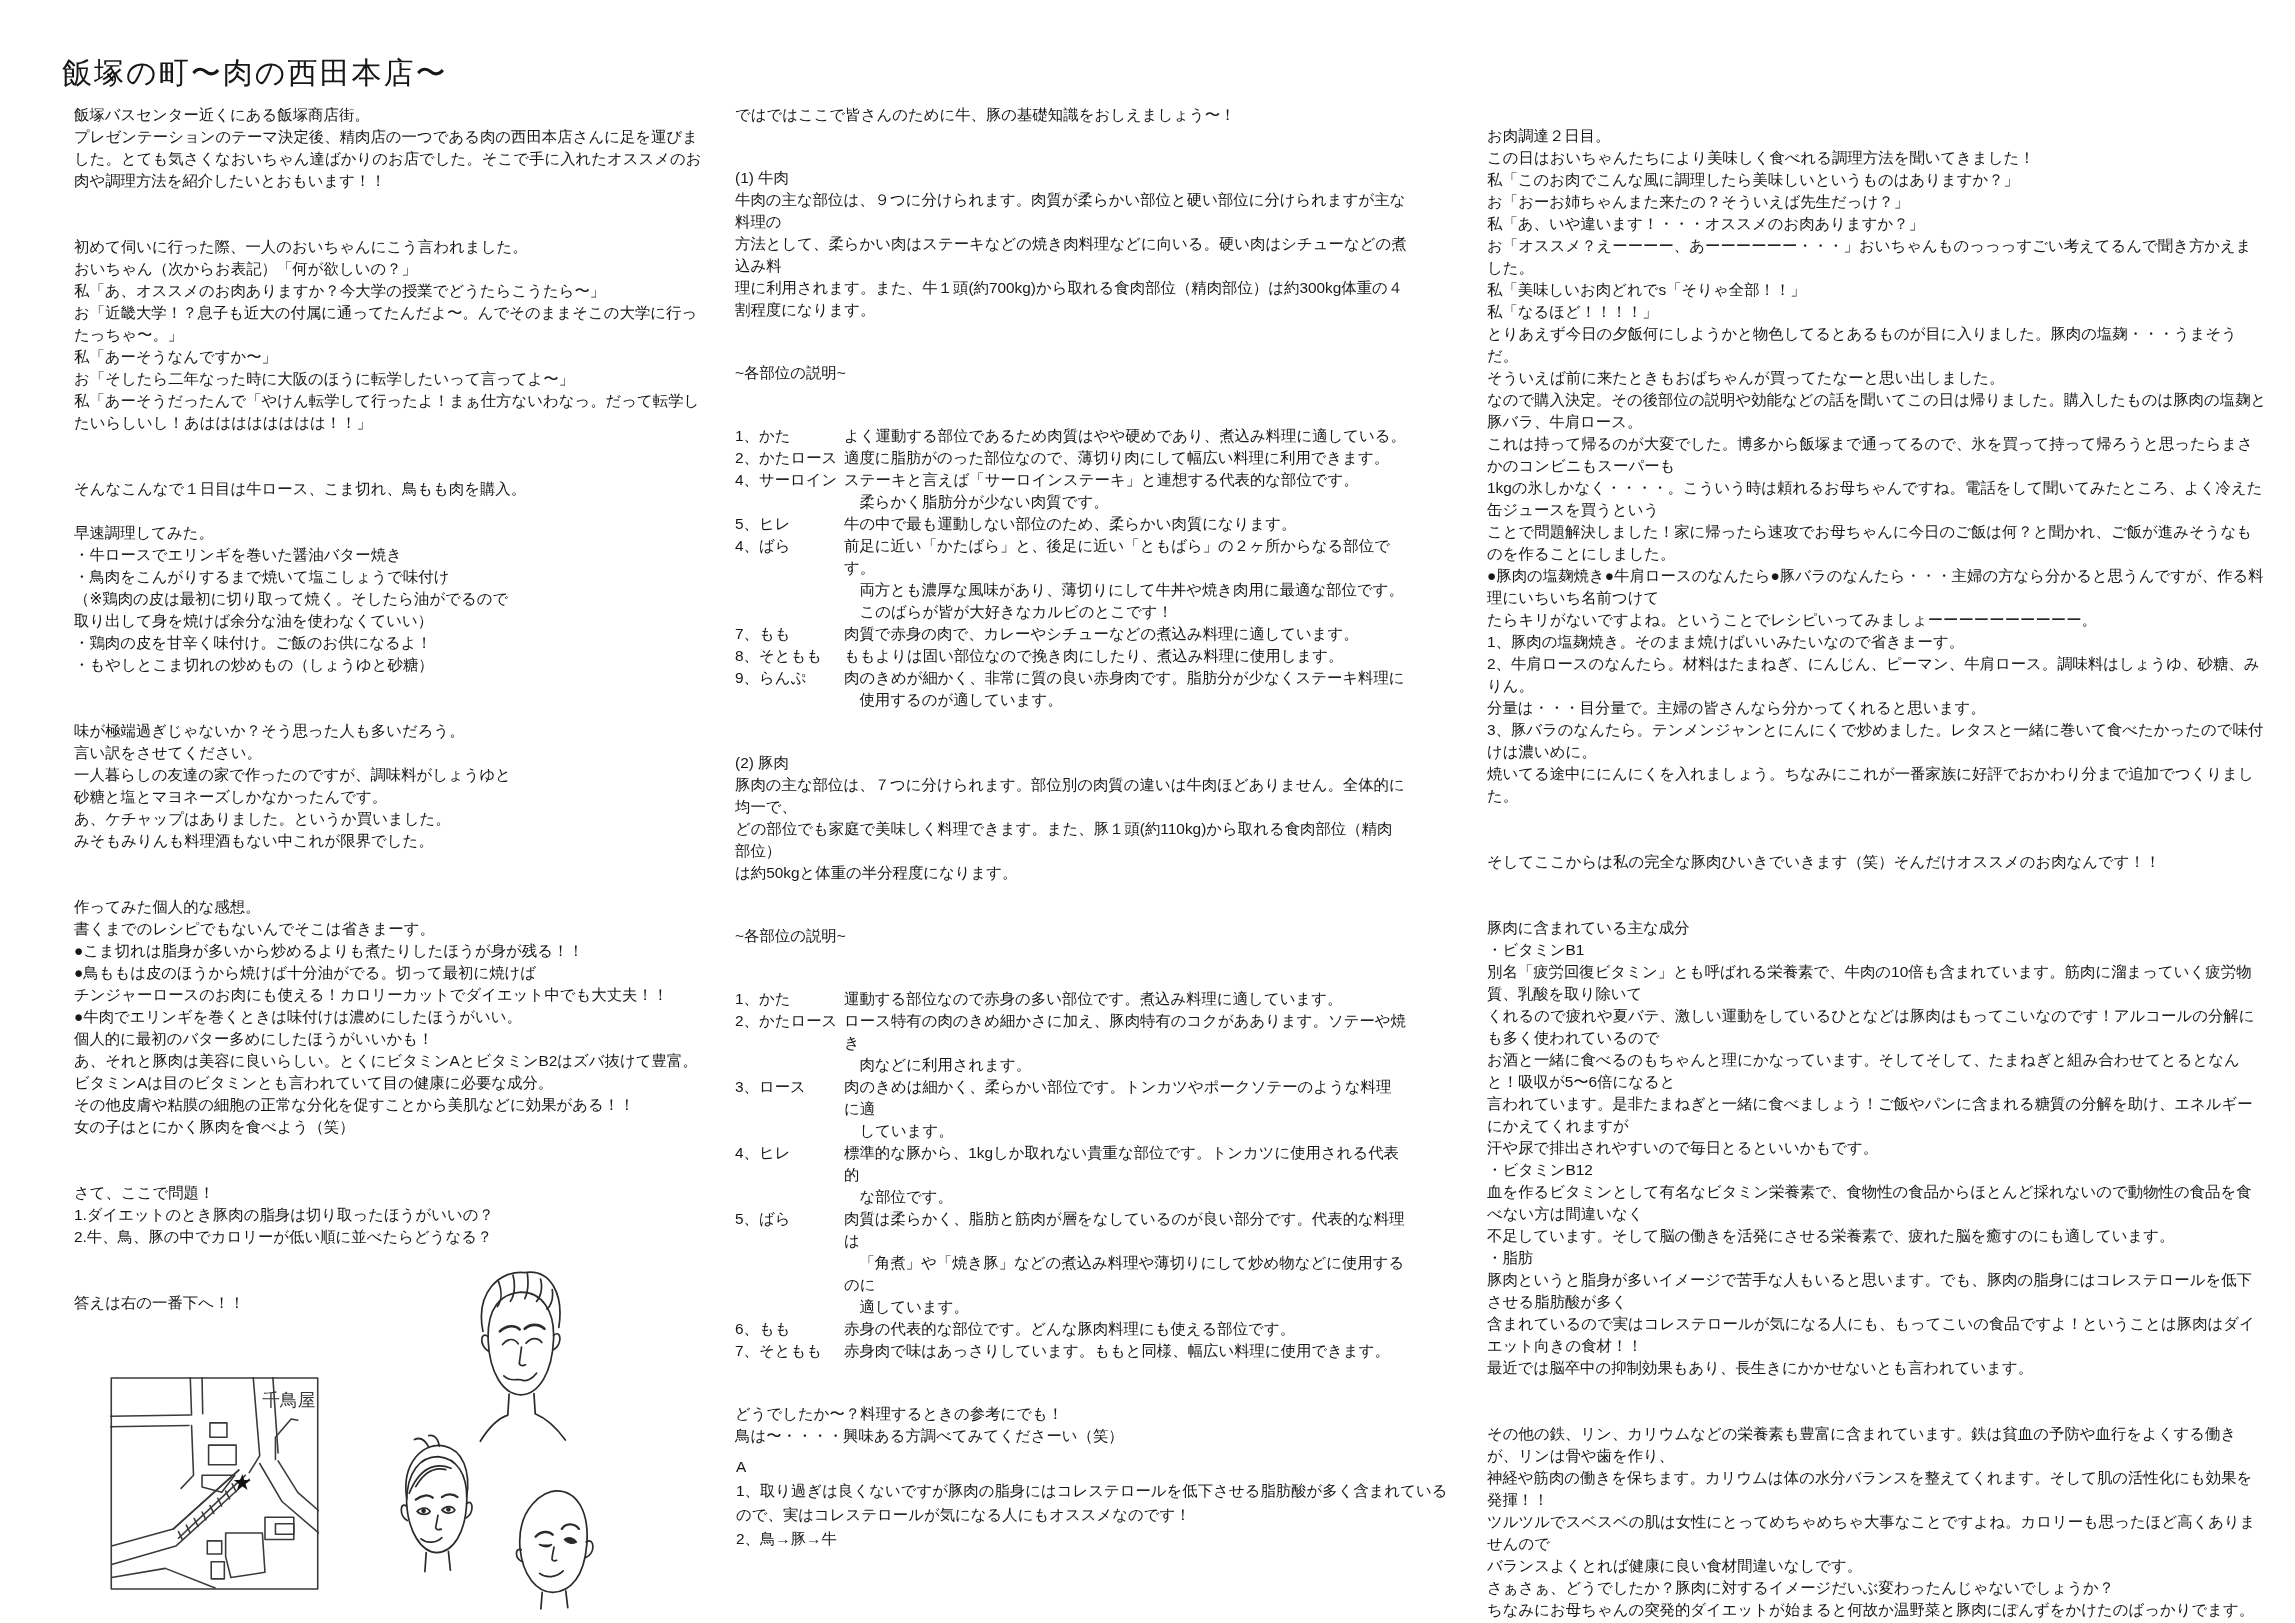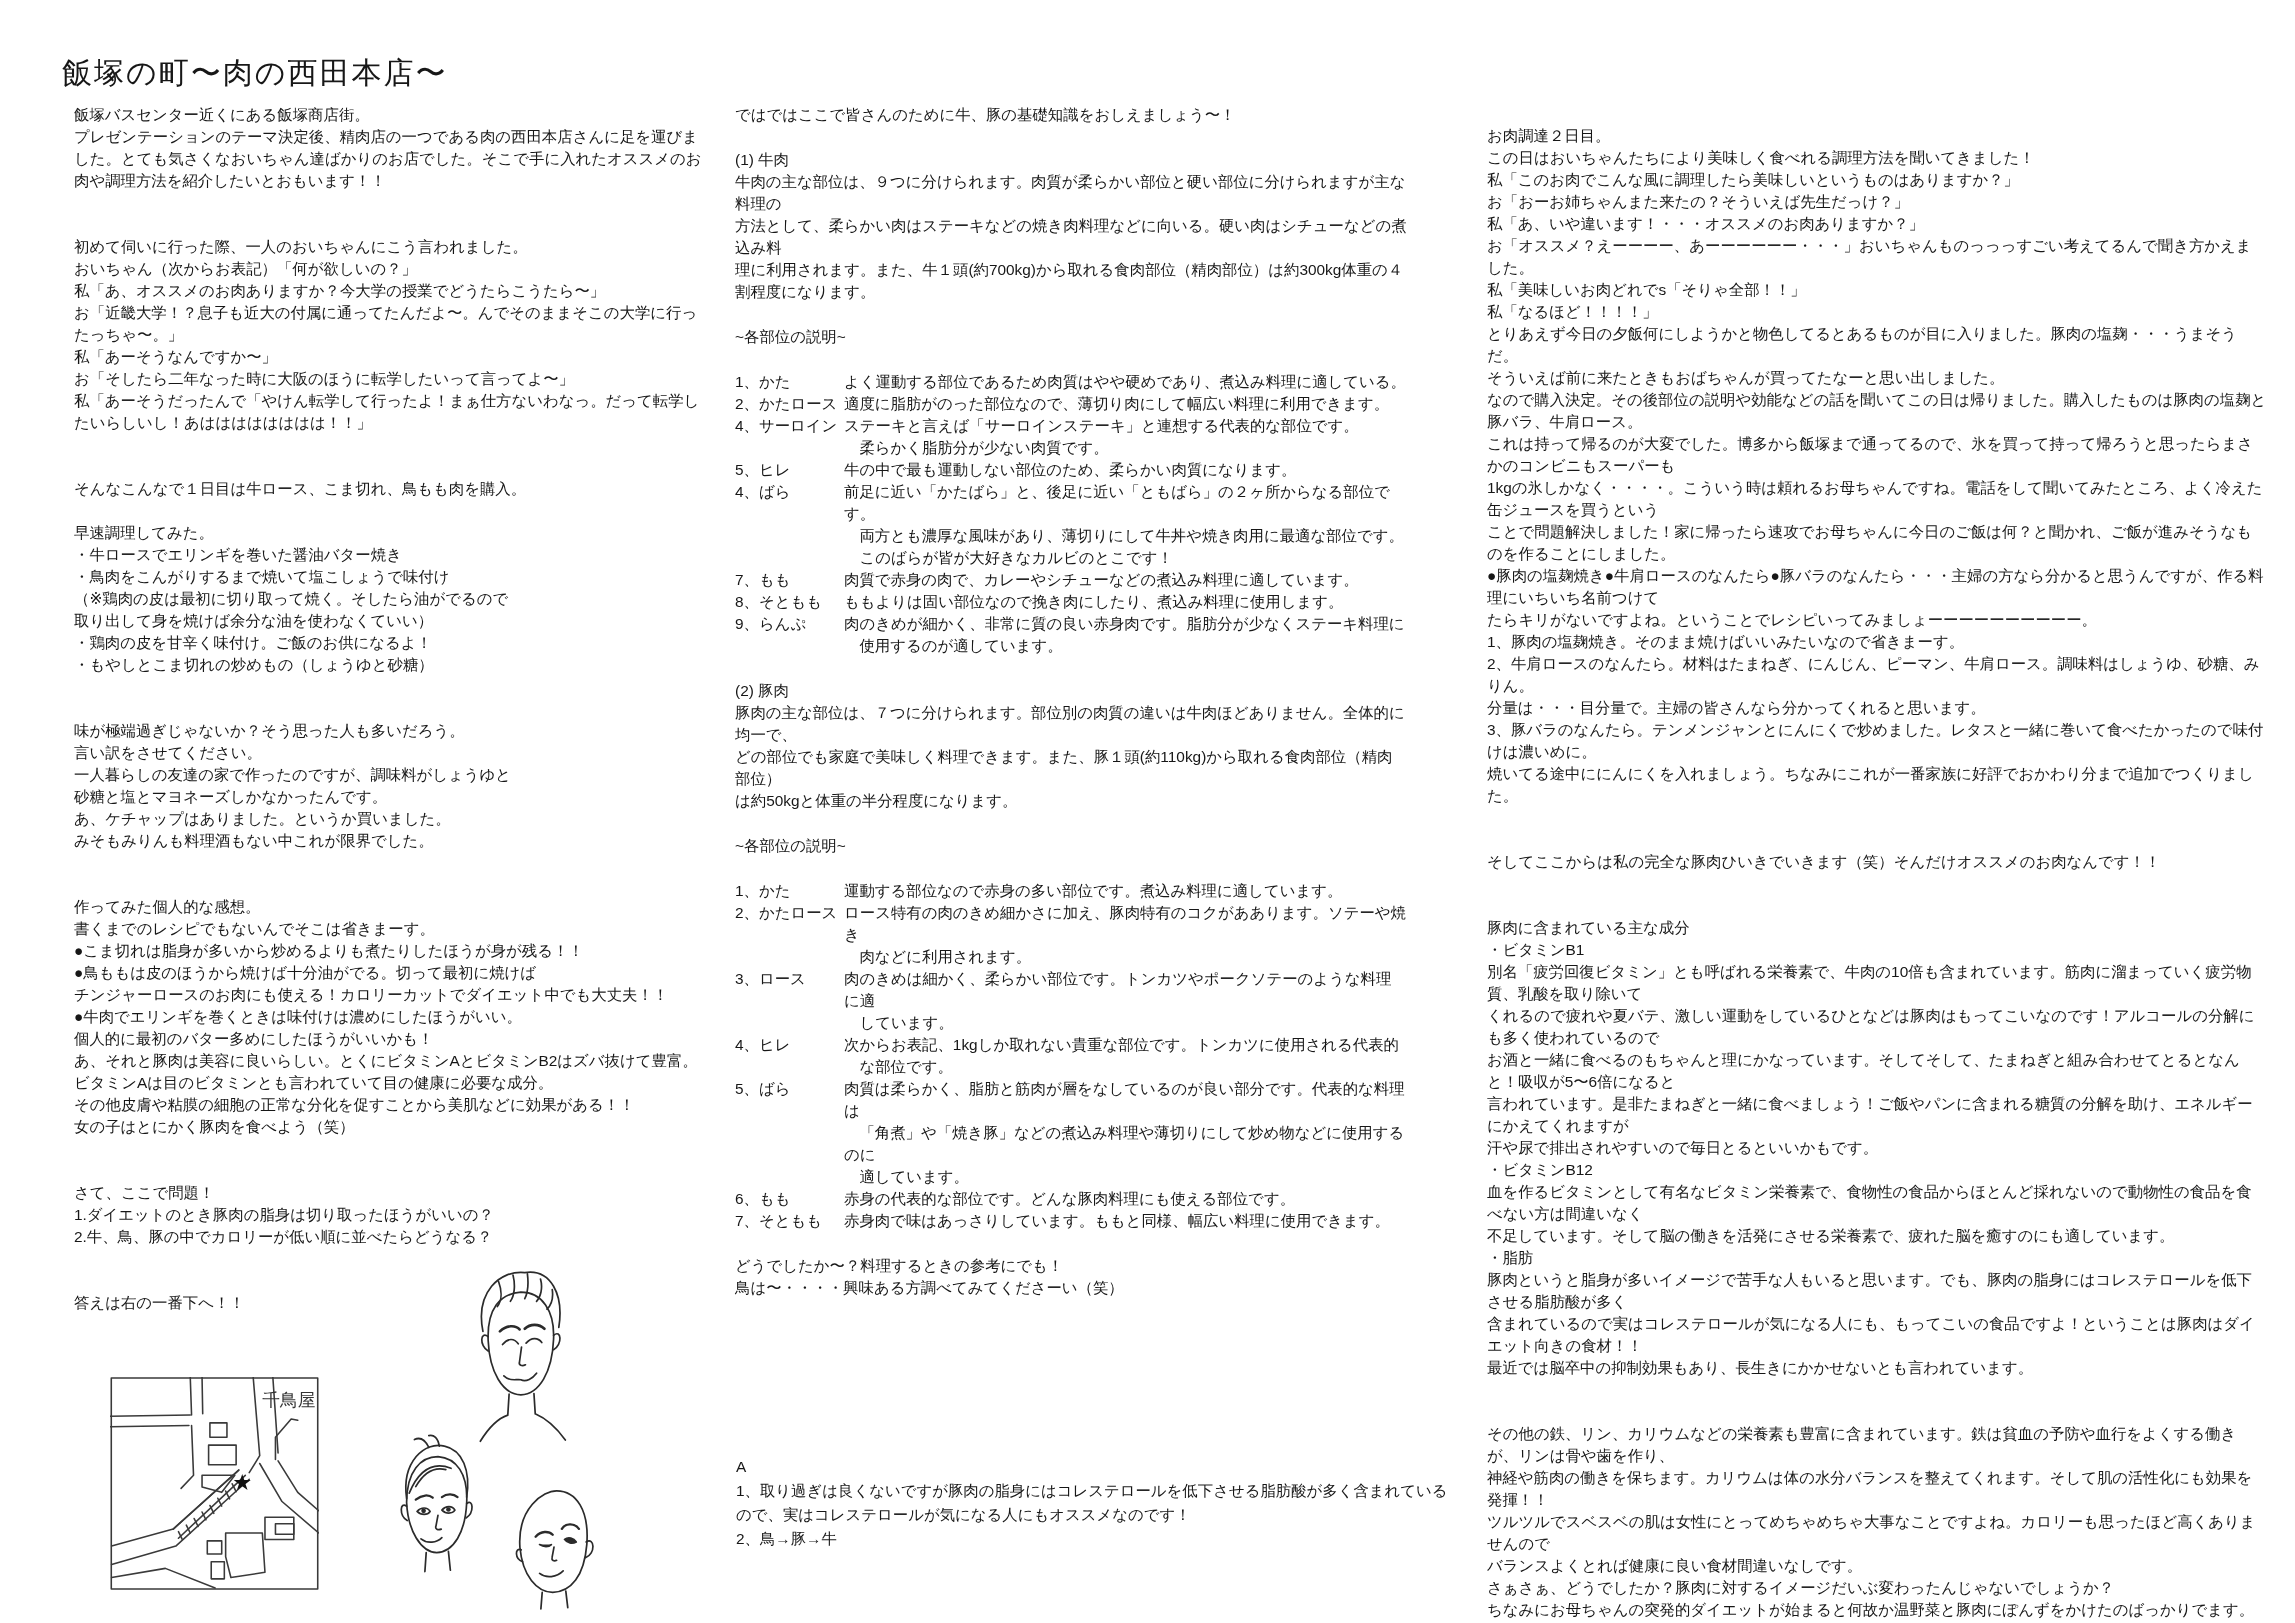--- a/index.html
+++ b/index.html
@@ -10,21 +10,21 @@
   }
   .page{position:absolute;inset:0;}
   .title{
     position:absolute;left:62px;top:33px;
     font-size:30px;letter-spacing:2px;font-weight:400;
   }
   .textflow{white-space:pre-line;font-size:15.4px;line-height:22px;}
   .col-left{position:absolute;left:54px;top:104px;width:653px;margin-left:20px;}
   .col-mid{position:absolute;left:735px;top:104px;width:672px;font-size:15.4px;line-height:22px;}
   .col-right{position:absolute;left:1487px;top:125px;width:780px;}
-  .mt{margin-top:23px;}
+  .mt{margin-top:41px;}
   .part-row{display:flex;align-items:flex-start;}
   .part-term{flex:0 0 109px;}
   .part-desc{flex:1;white-space:pre-line;}
   .answers{
     position:absolute;left:736px;top:1455px;width:721px;
     font-size:15.4px;line-height:24px;
   }
   .answers .textflow{line-height:24px;}
   .doodle{position:absolute;}
   .doodle path, .doodle rect, .doodle line, .doodle polyline{
@@ -179,21 +179,21 @@
         </div>
 
         <div class="part-row">
           <span class="part-term">3、ロース</span>
           <span class="part-desc">肉のきめは細かく、柔らかい部位です。トンカツやポークソテーのような料理に適
 　しています。</span>
         </div>
 
         <div class="part-row">
           <span class="part-term">4、ヒレ</span>
-          <span class="part-desc">次からお表記、1kgしか取れない貴重な部位です。トンカツに使用される代表的
+          <span class="part-desc">標準的な豚から、1kgしか取れない貴重な部位です。トンカツに使用される代表的
 　な部位です。</span>
         </div>
 
         <div class="part-row">
           <span class="part-term">5、ばら</span>
           <span class="part-desc">肉質は柔らかく、脂肪と筋肉が層をなしているのが良い部分です。代表的な料理は
 　「角煮」や「焼き豚」などの煮込み料理や薄切りにして炒め物などに使用するのに
 　適しています。</span>
         </div>
 

